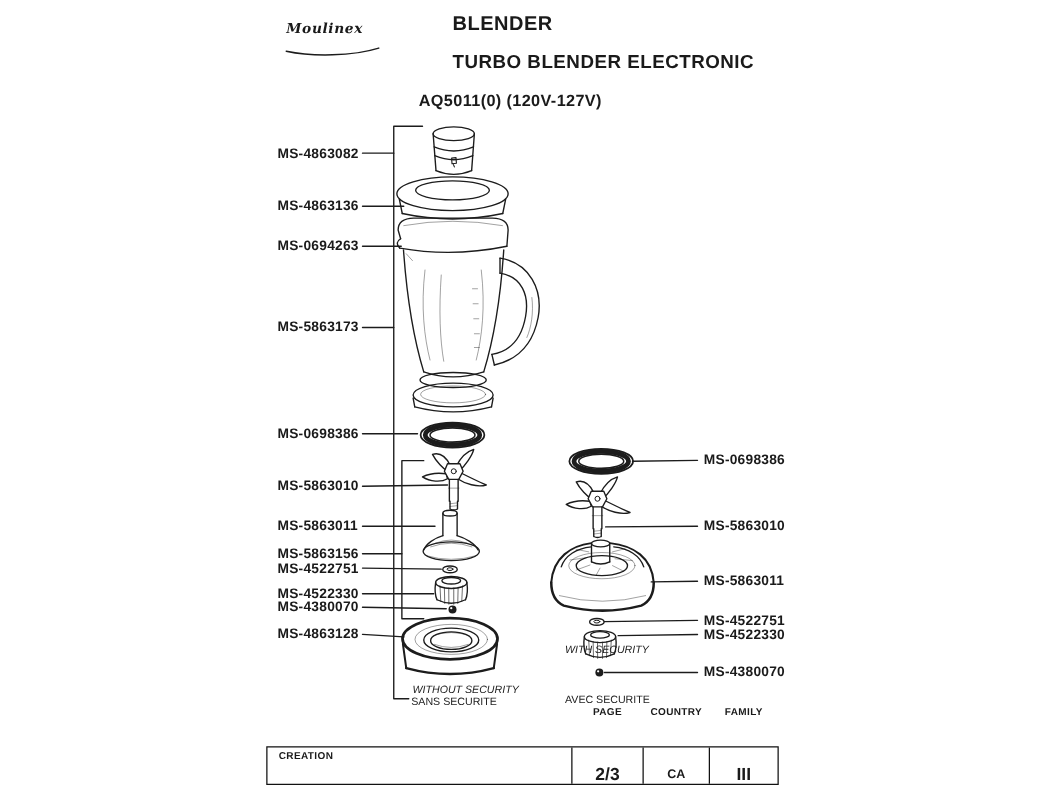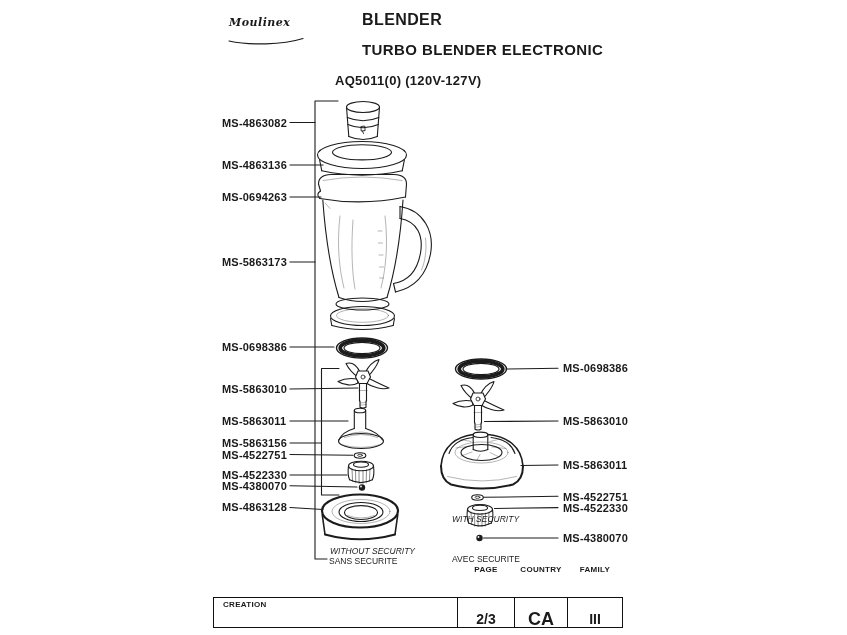--- a/index.html
+++ b/index.html
@@ -240,19 +240,19 @@
       <span class="flab">EDIT</span>
       <span class="fdate">12/1/2003</span>
     </div>
   </div>
   <div class="fcell bl" style="width:57px">
     <div class="flab">PAGE</div>
     <div class="fval">2/3</div>
   </div>
   <div class="fcell bl" style="width:53px">
     <div class="flab">COUNTRY</div>
-    <div class="fval" style="font-size:18px">CA</div>
+    <div class="fval" style="font-size:10px">CA</div>
   </div>
   <div class="fcell bl" style="width:55px">
     <div class="flab">FAMILY</div>
     <div class="fval">III</div>
   </div>
 </div>
 
 </body></html>

